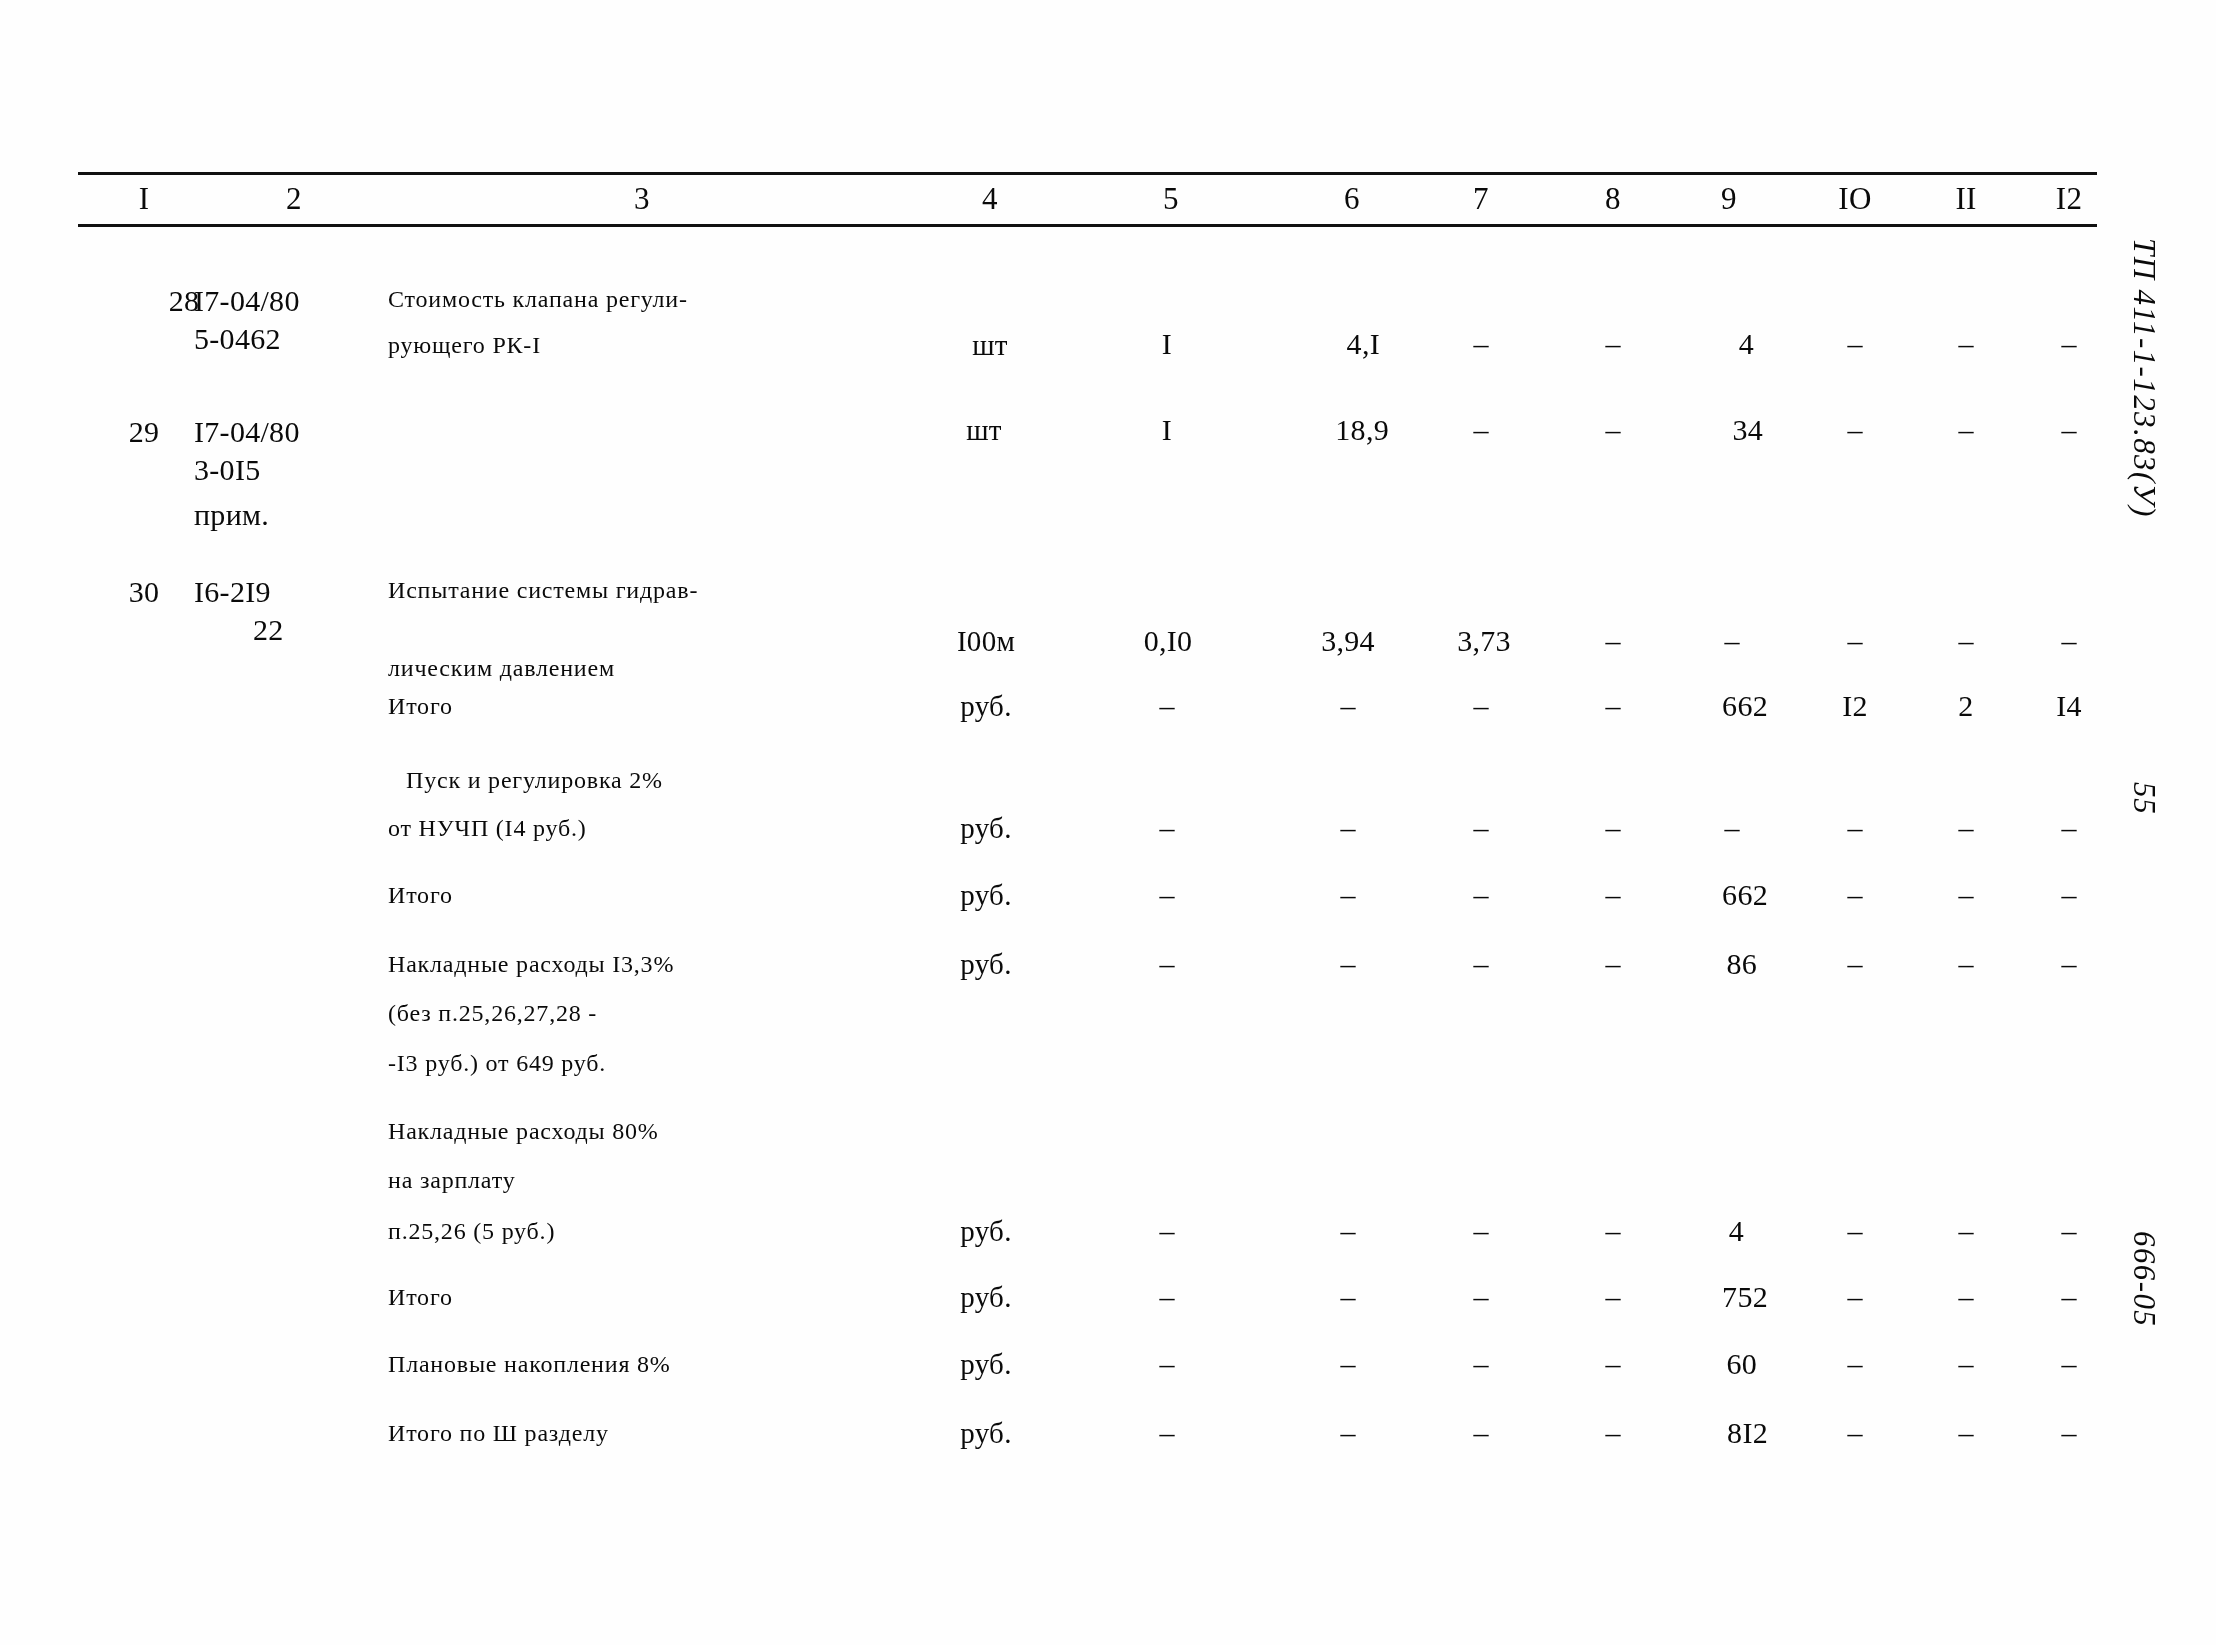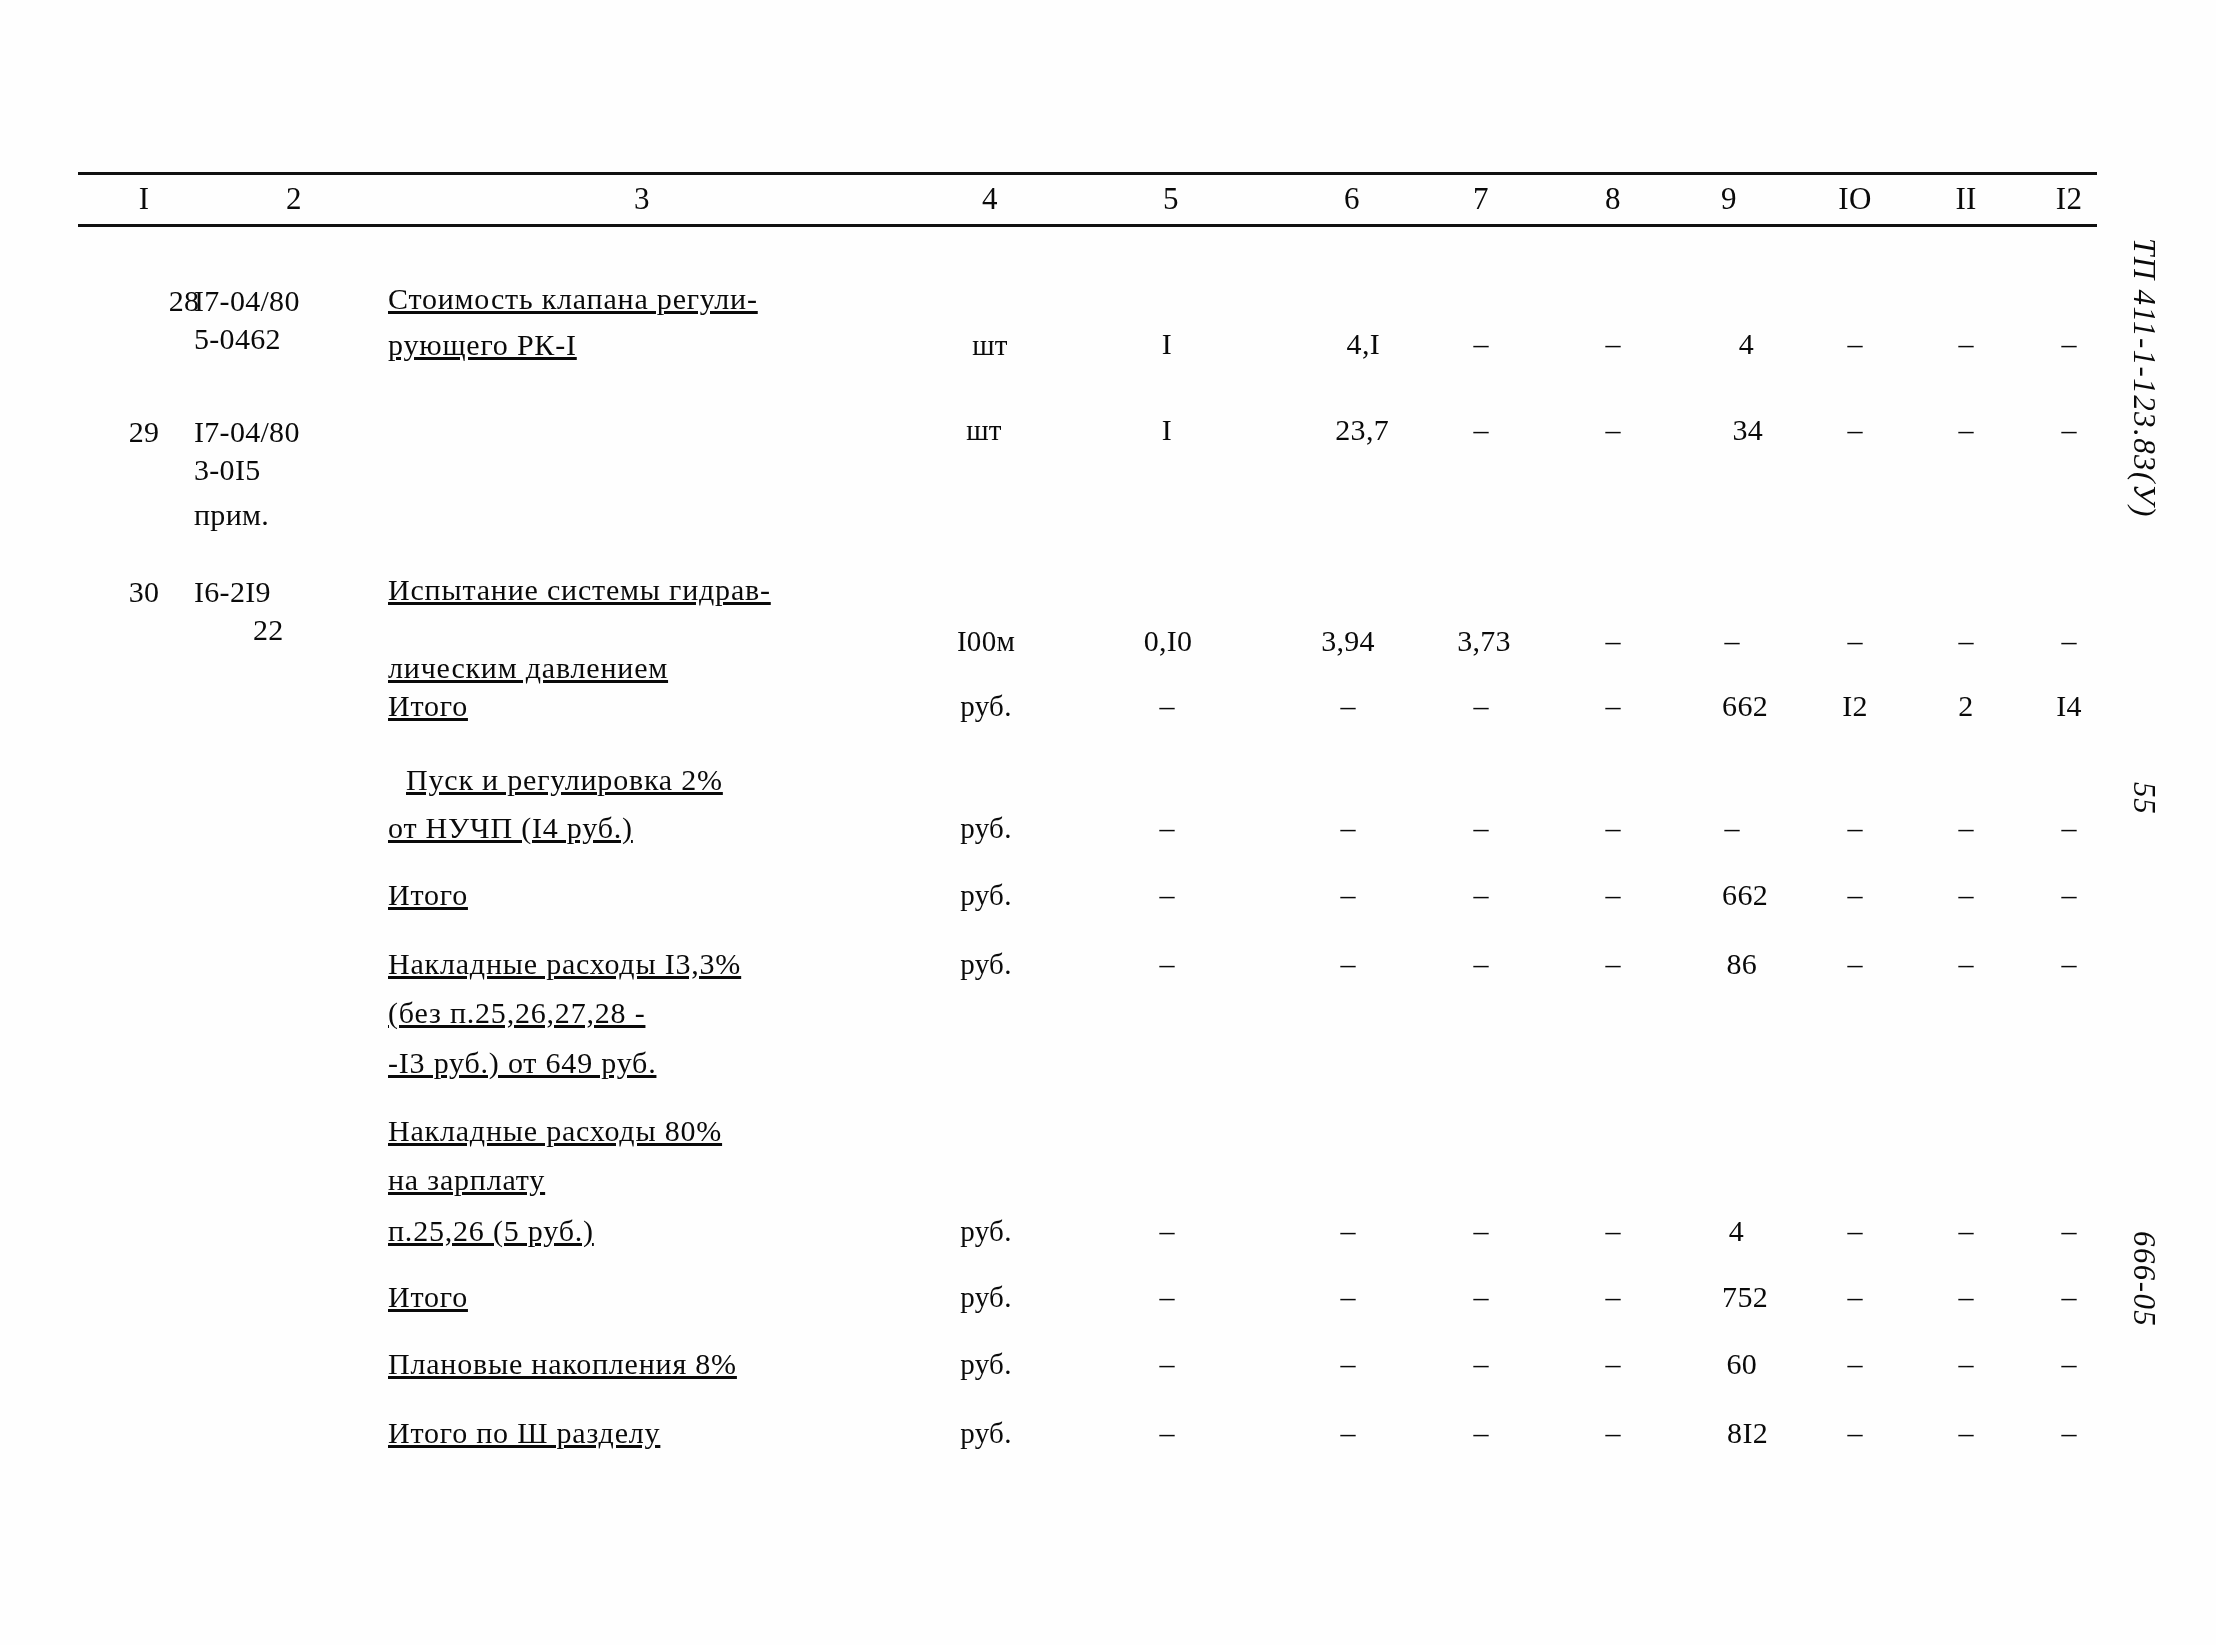--- a/index.html
+++ b/index.html
@@ -42,21 +42,21 @@
   }
   .cell.ctr   { transform: translateX(-50%); text-align: center; }
   .cell.right { transform: translateX(-100%); text-align: left; }
 
   .hdr {
     font-size: 31px;
     line-height: 34px;
   }
 
   .num  { font-size: 30px; }
-  .desc { font-size: 30px; letter-spacing: 0.8px; text-decoration: underline; }
+  .desc { font-size: 24px; letter-spacing: 0.8px; }
   .unit { font-size: 29px; }
 
   
   .dash {
     position: absolute;
     transform: translateX(-50%);
     font-size: 30px;
     line-height: 38px;
     color: #0a0a0a;
   }
@@ -128,21 +128,21 @@
   <div class="dash" style="left:1855px; top:325px;">–</div>
   <div class="dash" style="left:1966px; top:325px;">–</div>
   <div class="dash" style="left:2069px; top:325px;">–</div>
 
   <div class="cell num ctr" style="left:144px; top:413px;">29</div>
   <div class="cell num" style="left:194px; top:413px;">I7-04/80</div>
   <div class="cell num" style="left:194px; top:451px;">3-0I5</div>
   <div class="cell num" style="left:194px; top:496px;">прим.</div>
   <div class="cell unit ctr" style="left:984px; top:411px;">шт</div>
   <div class="cell num ctr" style="left:1167px; top:411px;">I</div>
-  <div class="cell num right" style="left:1389px; top:411px;">23,7</div>
+  <div class="cell num right" style="left:1389px; top:411px;">18,9</div>
   <div class="dash" style="left:1481px; top:411px;">–</div>
   <div class="dash" style="left:1613px; top:411px;">–</div>
   <div class="cell num right" style="left:1763px; top:411px;">34</div>
   <div class="dash" style="left:1855px; top:411px;">–</div>
   <div class="dash" style="left:1966px; top:411px;">–</div>
   <div class="dash" style="left:2069px; top:411px;">–</div>
 
   <div class="cell num ctr" style="left:144px; top:573px;">30</div>
   <div class="cell num" style="left:194px; top:573px;">I6-2I9</div>
   <div class="cell num" style="left:253px; top:611px;">22</div>

